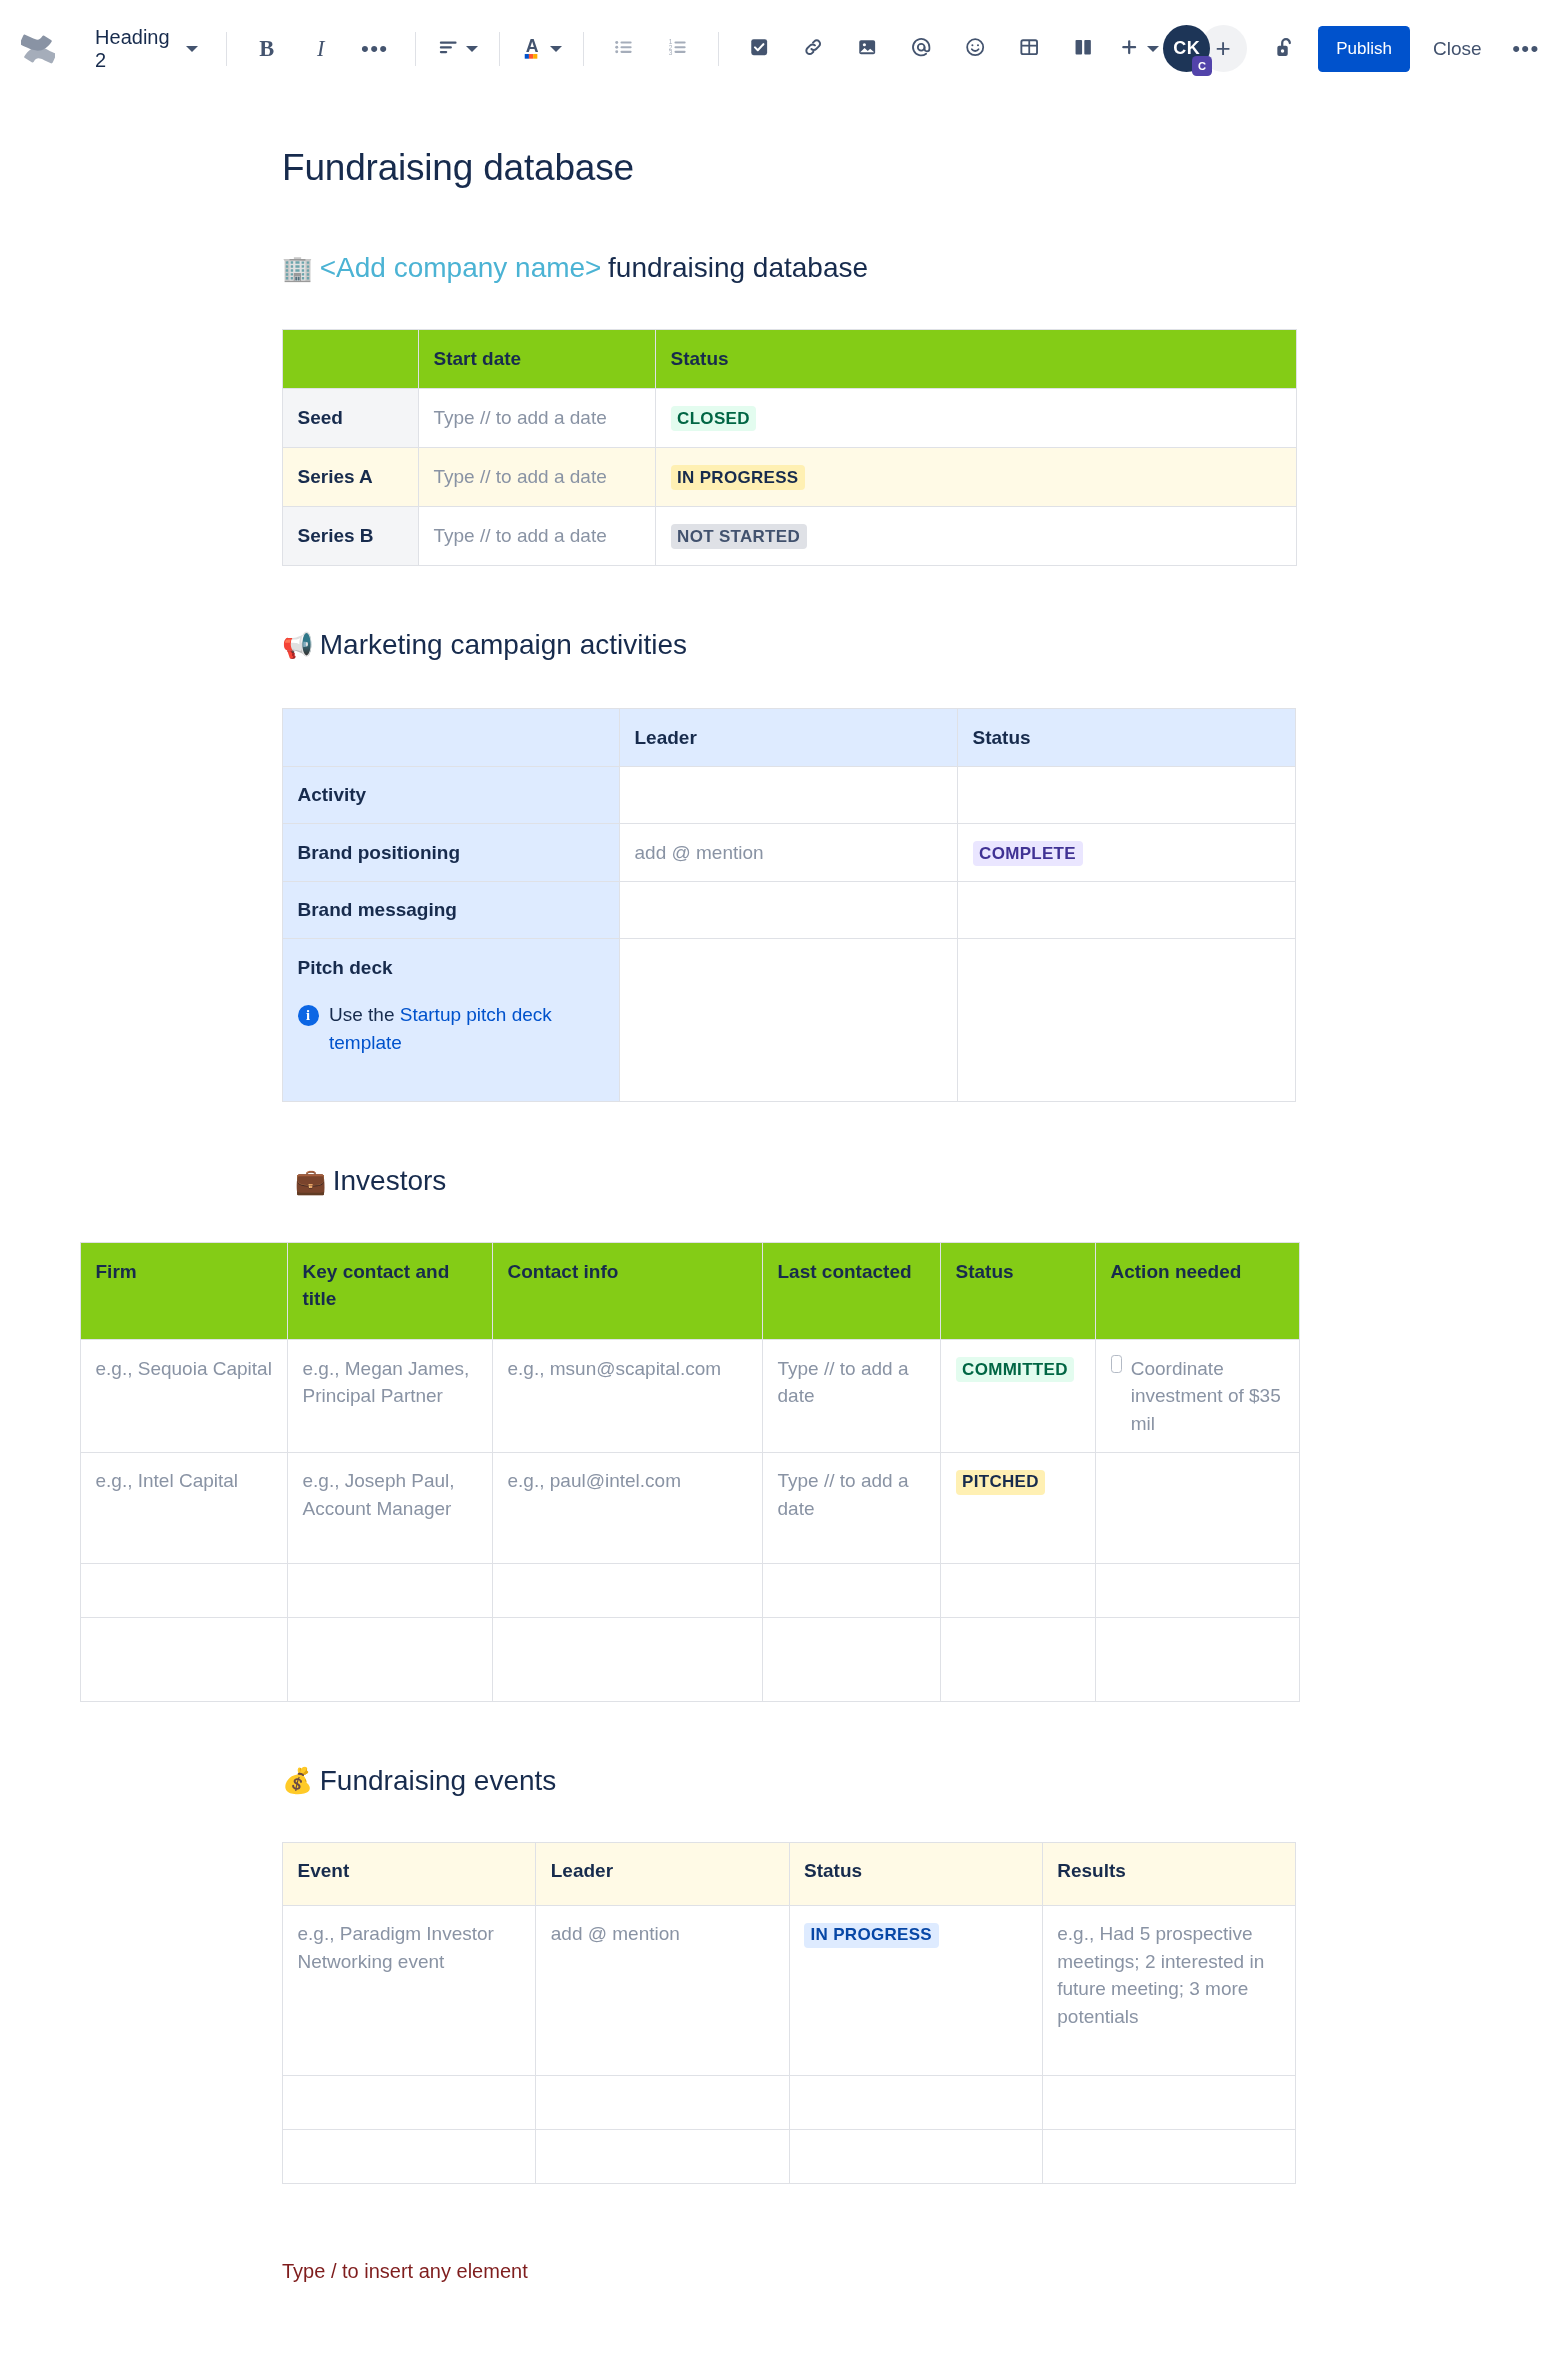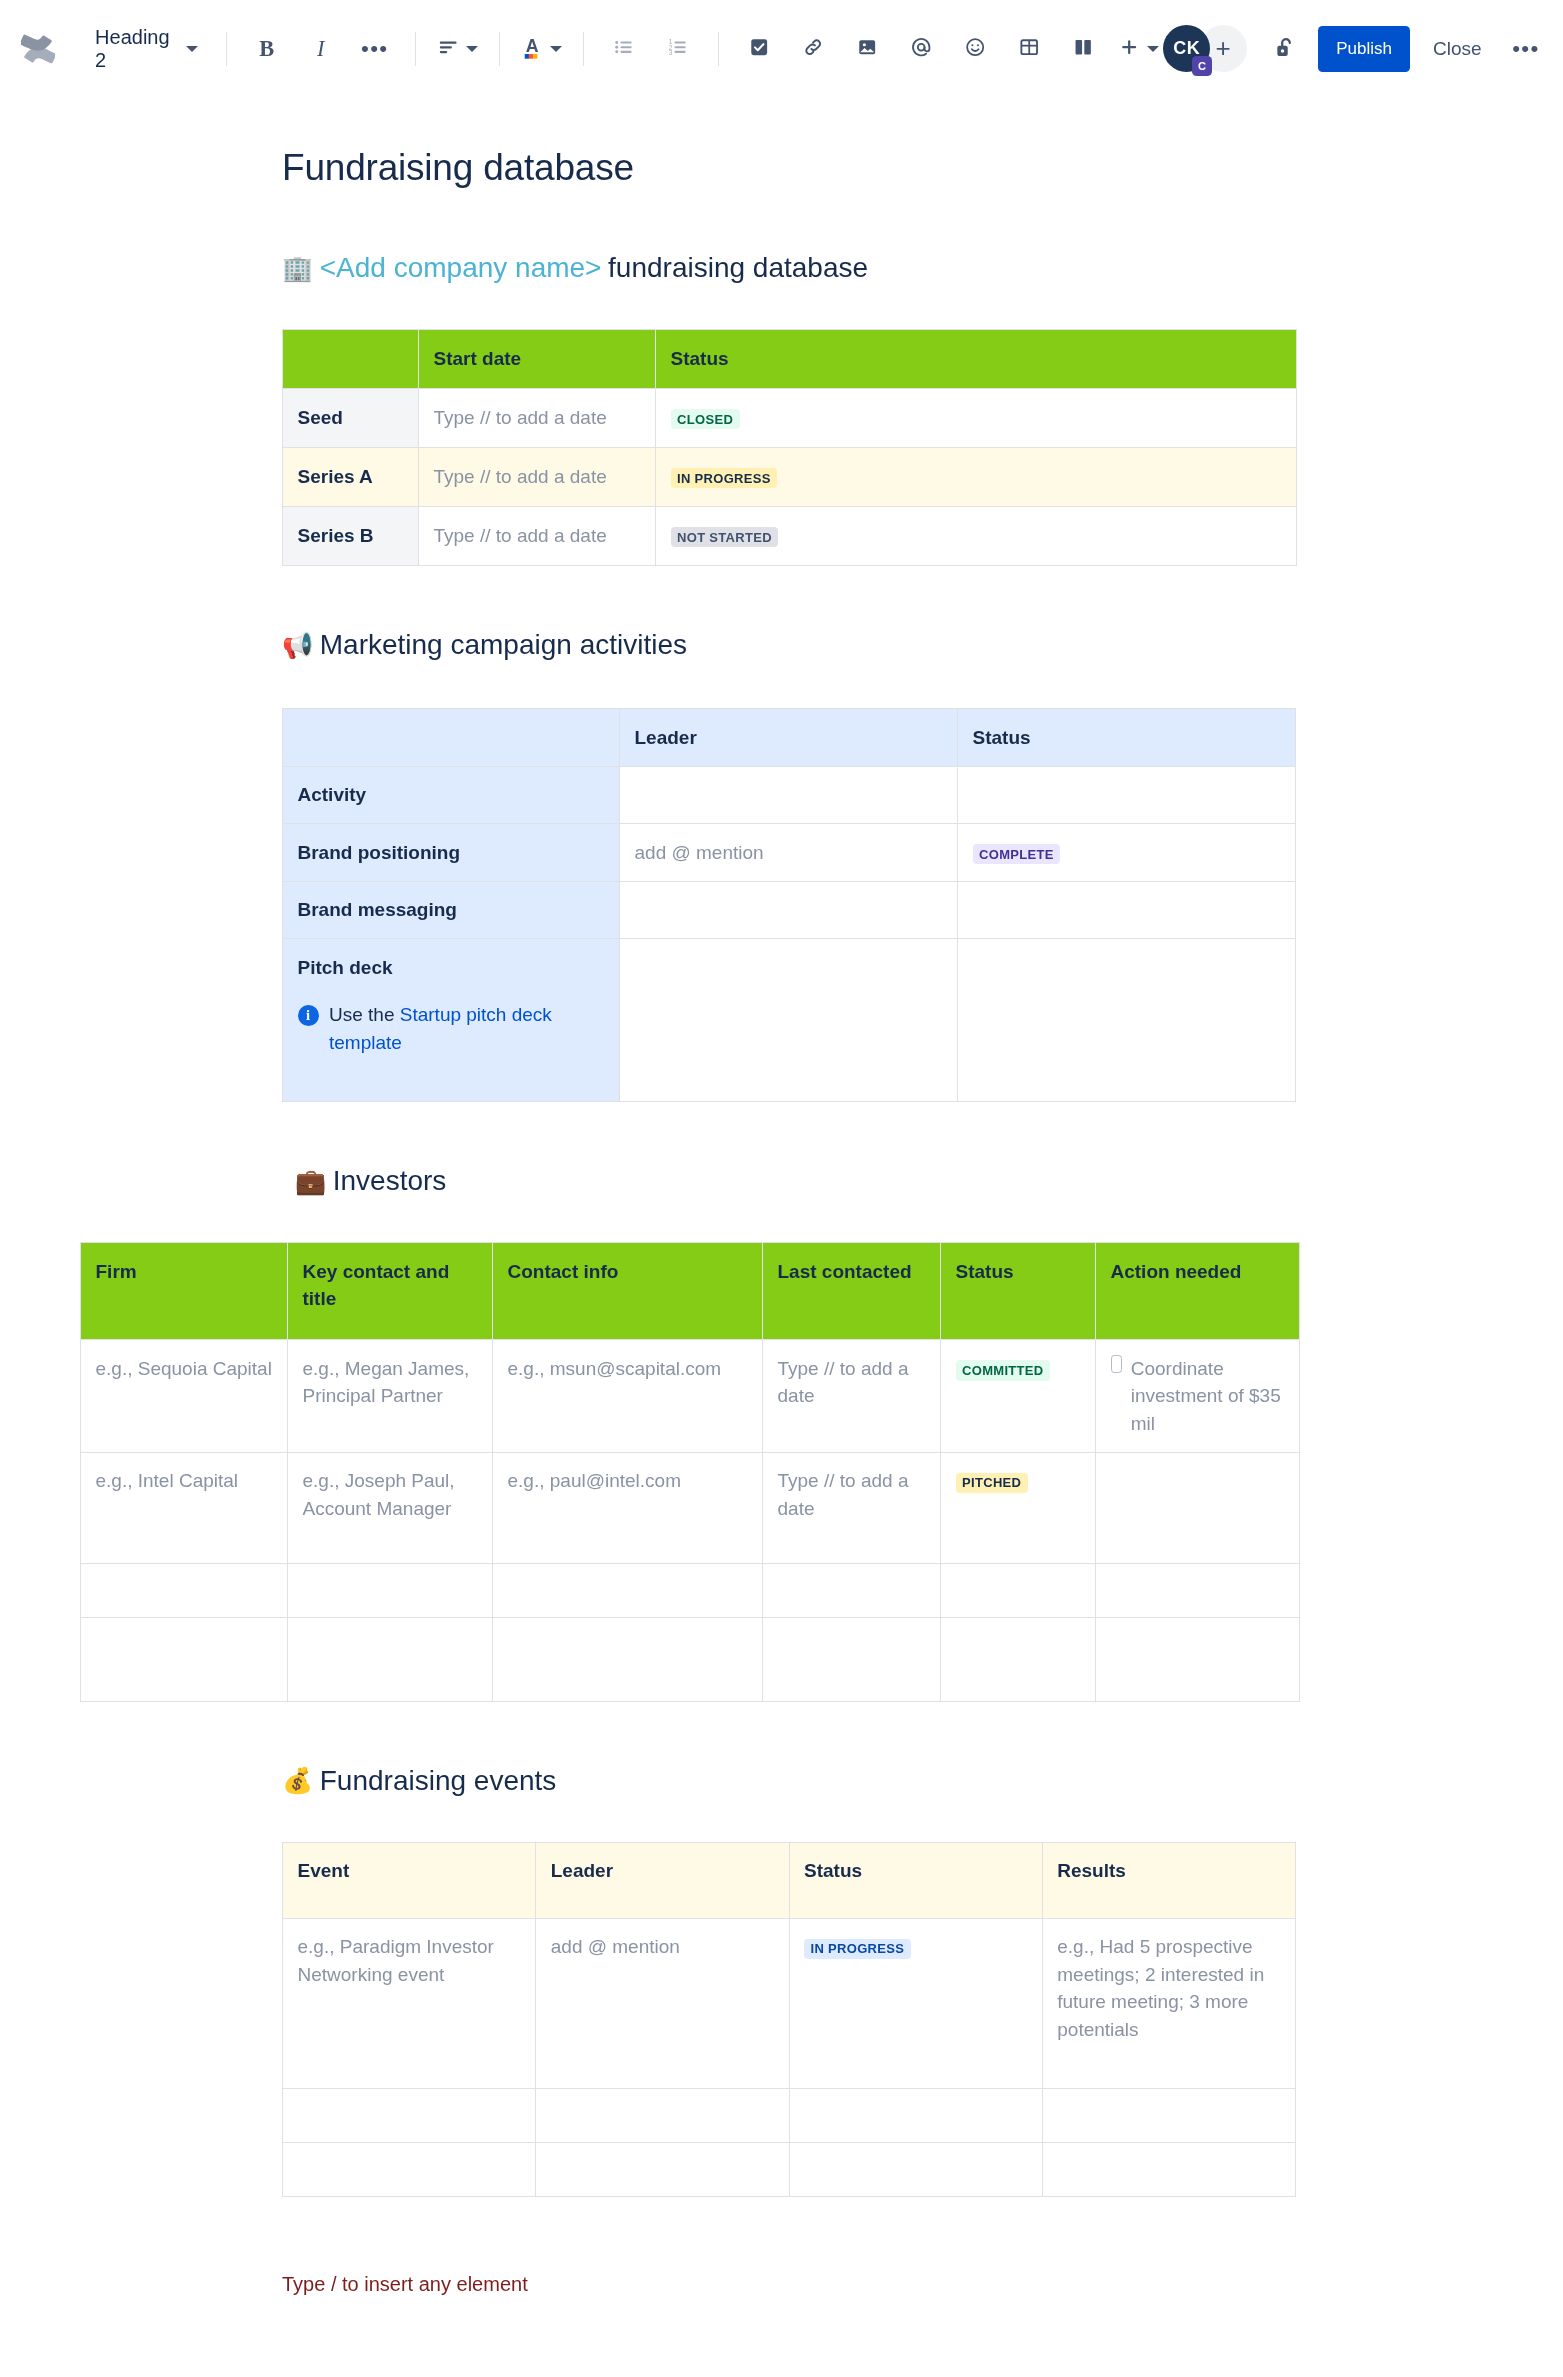--- a/index.html
+++ b/index.html
@@ -135,21 +135,21 @@
   .hdr-blue td { background: #deebff; font-weight: 700; color: #172b4d; }
   .hdr-cream td { background: #fffae6; font-weight: 700; color: #172b4d; }
   .cell-blue { background: #deebff !important; font-weight: 700; color: #172b4d !important; }
   .cell-grey { background: #f4f5f7 !important; font-weight: 700; color: #172b4d !important; }
   .row-cream td { background: #fffae6; }
 
   .placeholder { color: #8993a4; }
 
   .lozenge {
     display: inline-block;
-    font-size: 13px; font-weight: 700;
+    font-size: 17px; font-weight: 700;
     letter-spacing: 0.3px;
     padding: 3.3px 6.6px 2.6px;
     border-radius: 4px;
     text-transform: uppercase;
     line-height: 1.1;
     white-space: nowrap;
   }
   .lz-green  { background: #e3fcef; color: #006644; }
   .lz-yellow { background: #fff0b3; color: #172b4d; }
   .lz-grey   { background: #dfe1e6; color: #42526e; }
@@ -546,21 +546,21 @@
 
   <table class="tbl-events">
     <colgroup>
         <col style="width:253px">
         <col style="width:253px">
         <col style="width:253px">
         <col style="width:253px">
       </colgroup>
     <tbody>
       <tr class="hdr-cream">
-        <td style="height:76px">Event</td>
+        <td style="height:63px">Event</td>
         <td>Leader</td>
         <td>Status</td>
         <td>Results</td>
       </tr>
       <tr>
         <td style="height:170px"><span class="placeholder">e.g., Paradigm Investor Networking event</span></td>
         <td><span class="placeholder">add @ mention</span></td>
         <td><span class="lozenge lz-blue">IN PROGRESS</span></td>
         <td><span class="placeholder">e.g., Had 5 prospective meetings; 2 interested in future meeting; 3 more potentials</span></td>
       </tr>

